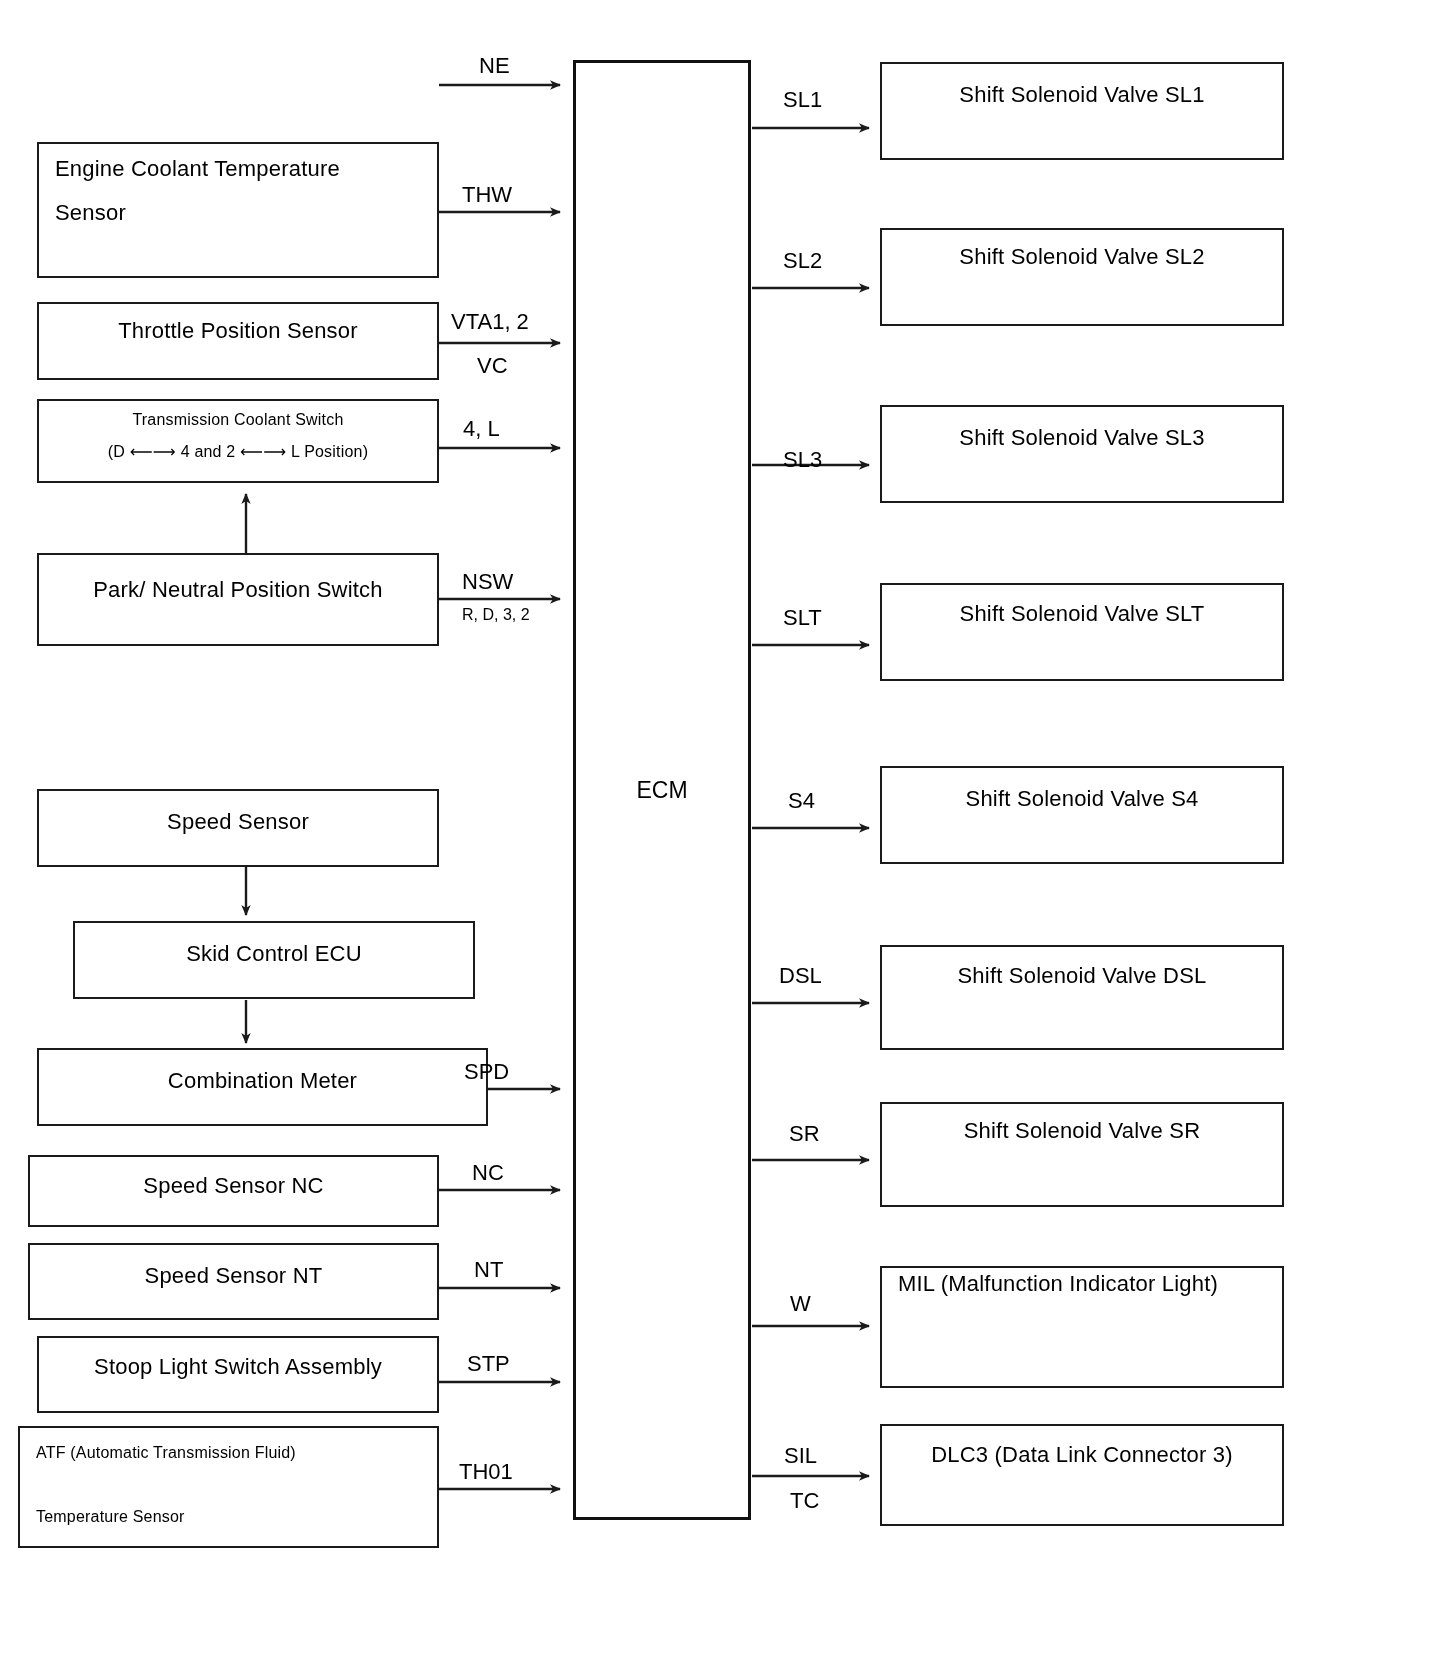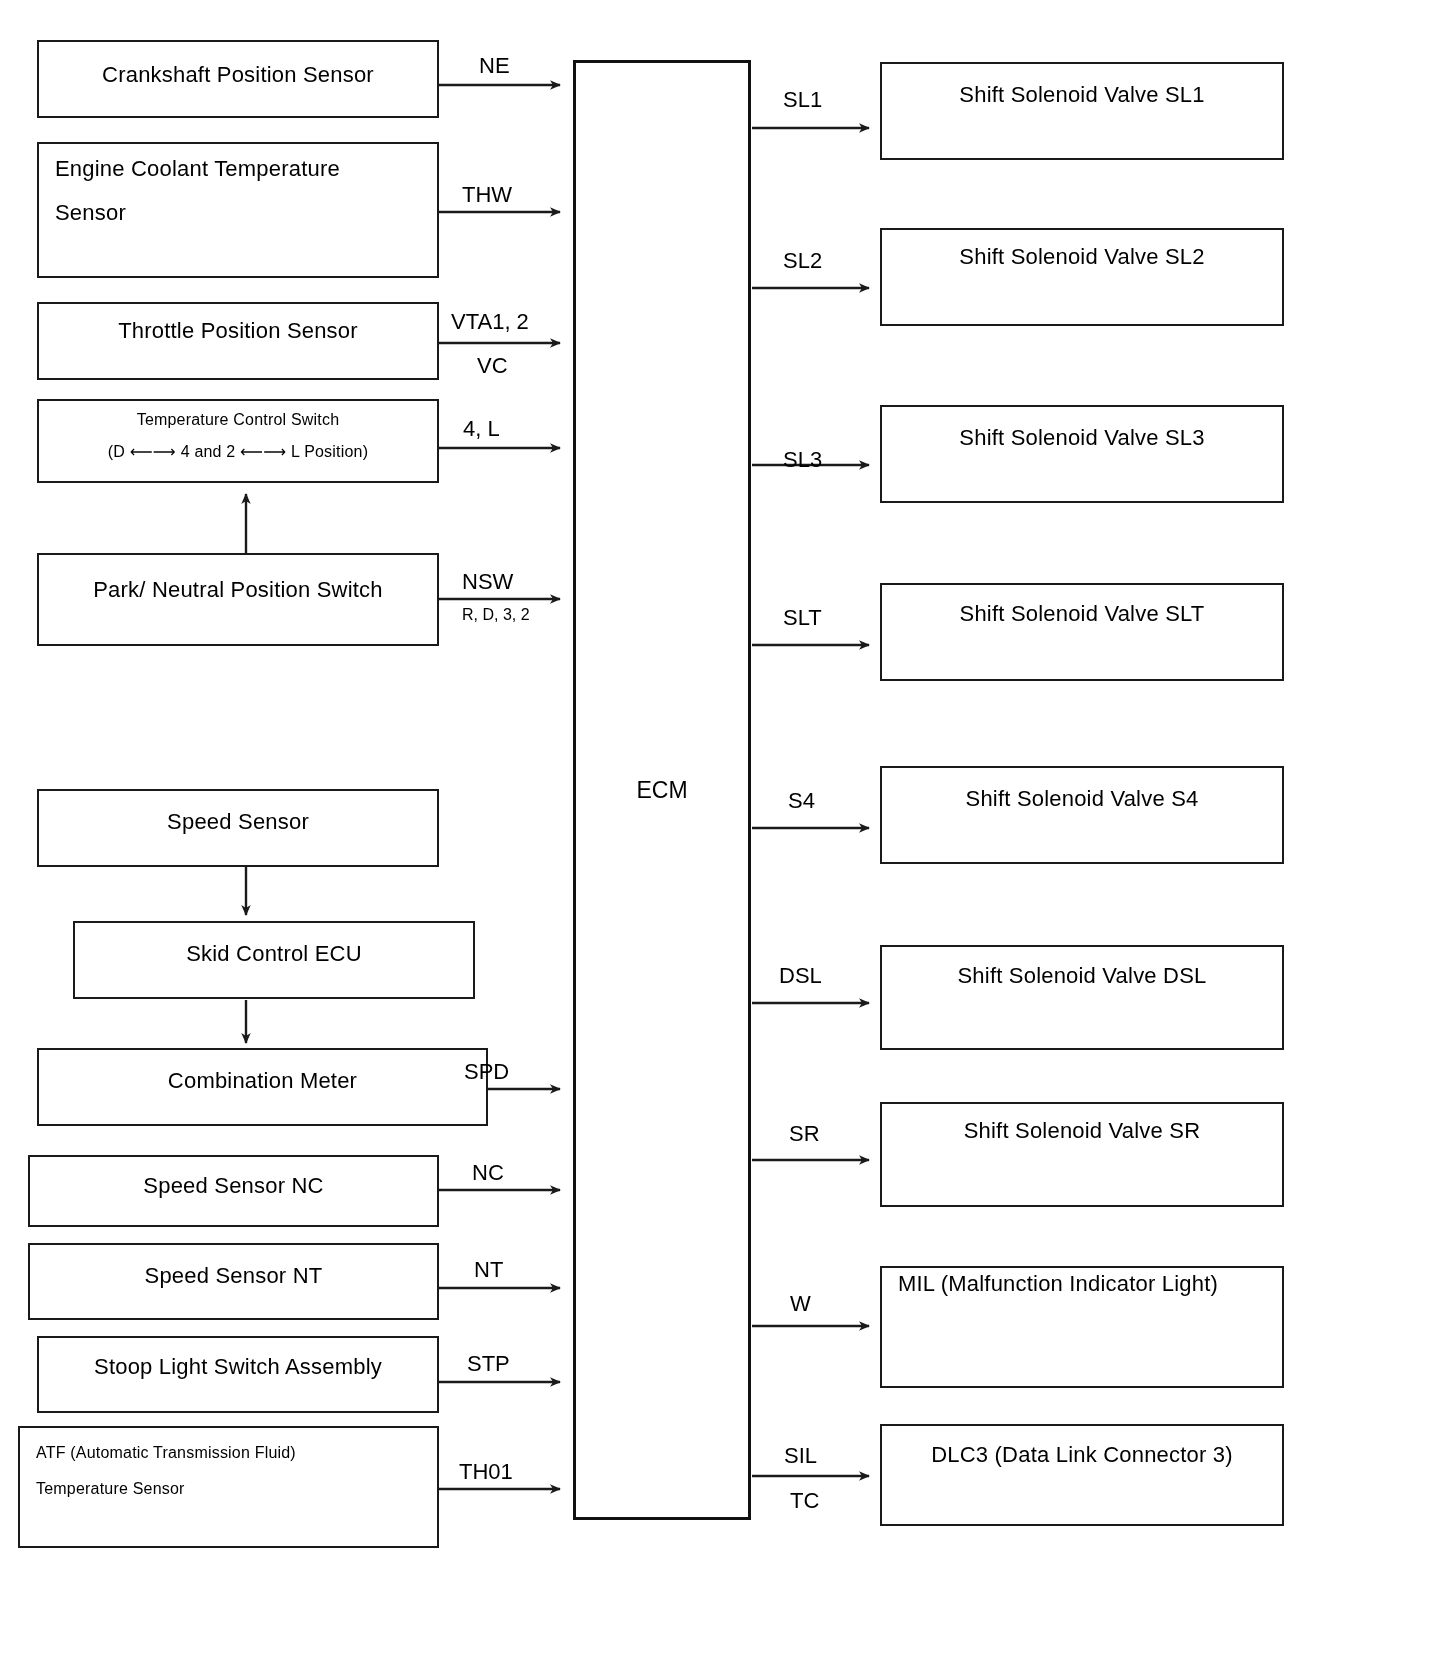--- a/index.html
+++ b/index.html
@@ -123,35 +123,32 @@
       <line x1="752" y1="465" x2="869" y2="465" marker-end="url(#ah)"></line>
       <line x1="752" y1="645" x2="869" y2="645" marker-end="url(#ah)"></line>
       <line x1="752" y1="828" x2="869" y2="828" marker-end="url(#ah)"></line>
       <line x1="752" y1="1003" x2="869" y2="1003" marker-end="url(#ah)"></line>
       <line x1="752" y1="1160" x2="869" y2="1160" marker-end="url(#ah)"></line>
       <line x1="752" y1="1326" x2="869" y2="1326" marker-end="url(#ah)"></line>
       <line x1="752" y1="1476" x2="869" y2="1476" marker-end="url(#ah)"></line>
     </g>
   </svg>
 
-  <div class="box" style="left:37px; top:40px; width:402px; height:78px; padding-top:20px;">
-    <div class="line1">Crankshaft Position Sensor</div>
-  </div>
 
   <div class="box leftpad" style="left:37px; top:142px; width:402px; height:136px; padding-top:12px;">
     <div class="line1">Engine Coolant Temperature</div>
     <div class="line2" style="margin-top:18px;">Sensor</div>
   </div>
 
   <div class="box" style="left:37px; top:302px; width:402px; height:78px; padding-top:14px;">
     <div class="line1">Throttle Position Sensor</div>
   </div>
 
   <div class="box small" style="left:37px; top:399px; width:402px; height:84px; padding-top:8px;">
-    <div class="line1">Temperature Control Switch</div>
+    <div class="line1">Transmission Coolant Switch</div>
     <div class="line2" style="margin-top:10px;">(D ⟵⟶ 4 and 2 ⟵⟶ L Position)</div>
   </div>
 
   <div class="box" style="left:37px; top:553px; width:402px; height:93px; padding-top:22px;">
     <div class="line1">Park/ Neutral Position Switch</div>
   </div>
 
   <div class="box" style="left:37px; top:789px; width:402px; height:78px; padding-top:18px;">
     <div class="line1">Speed Sensor</div>
   </div>
@@ -169,21 +166,21 @@
   </div>
 
   <div class="box" style="left:28px; top:1243px; width:411px; height:77px; padding-top:18px;">
     <div class="line1">Speed Sensor NT</div>
   </div>
 
   <div class="box" style="left:37px; top:1336px; width:402px; height:77px; padding-top:16px;">
     <div class="line1">Stoop Light Switch Assembly</div>
   </div>
 
-  <div class="box leftpad small" style="left:18px; top:1426px; width:421px; height:122px; padding-top:14px;">
+  <div class="box leftpad small" style="left:18px; top:1426px; width:421px; height:122px; padding-top:14px;gap:28px;">
     <div class="line1">ATF (Automatic Transmission Fluid)</div>
     <div class="line2" style="margin-top:14px;">Temperature Sensor</div>
   </div>
 
   <div class="ecm" style="left:573px; top:60px; width:178px; height:1460px;">
     <span class="ecm-label">ECM</span>
   </div>
 
   <div class="box" style="left:880px; top:62px; width:404px; height:98px; padding-top:18px;">
     <div class="line1">Shift Solenoid Valve SL1</div>

